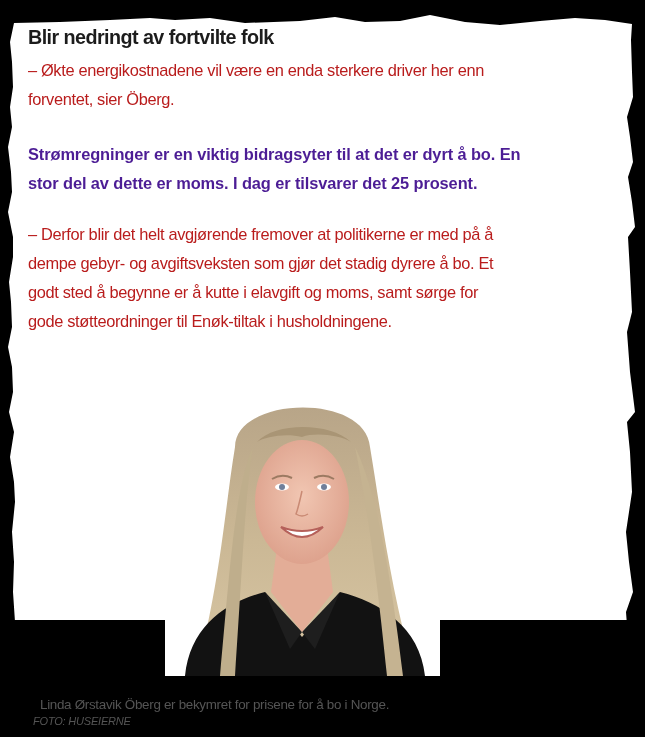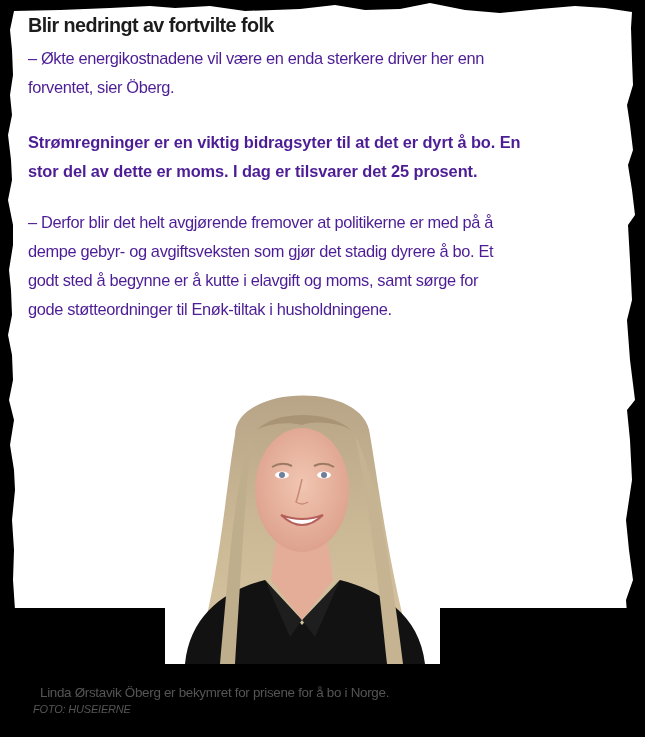--- a/index.html
+++ b/index.html
@@ -9,21 +9,21 @@
     }
     body {
       width: 645px;
       height: 737px;
       position: relative;
       overflow: hidden;
       font-family: "Liberation Sans", sans-serif;
     }
     .paper {
       position: absolute;
-      left: 0; top: 0;
+      left: 0; top: 12px;
       width: 645px; height: 608px;
       background: #ffffff;
       clip-path: polygon(
         14px 11px, 60px 10px, 110px 8px, 150px 6px, 175px 8px, 210px 6px, 245px 11px,
         300px 9px, 335px 5px, 365px 10px, 400px 9px, 430px 3px, 465px 10px, 500px 13px,
         540px 9px, 575px 6px, 605px 8px, 632px 12px,
         631px 28px, 632px 60px, 633px 85px, 627px 105px, 630px 125px, 633px 150px,
         628px 165px, 632px 190px, 635px 215px, 628px 225px, 630px 260px, 632px 300px,
         627px 320px, 630px 360px, 635px 400px, 627px 410px, 630px 440px, 632px 480px,
         626px 520px, 629px 550px, 633px 580px, 626px 600px, 629px 640px, 630px 660px,
@@ -51,21 +51,21 @@
       color: #1c1c1c;
       letter-spacing: -0.6px;
       margin: 0;
       line-height: 30px;
       transform: scaleX(0.94);
       transform-origin: left center;
     }
     .para {
       font-family: "Liberation Sans", sans-serif;
       font-size: 16.4px;
-      color: #4c1d95;
+      color: #b91c1c;
       line-height: 29px;
       margin: 0;
       letter-spacing: -0.35px;
       white-space: pre-line;
     }
     .p1 { margin-top: 4px; }
     .p2 {
       margin-top: 26px;
       font-weight: bold;
       color: #4c1d95;

